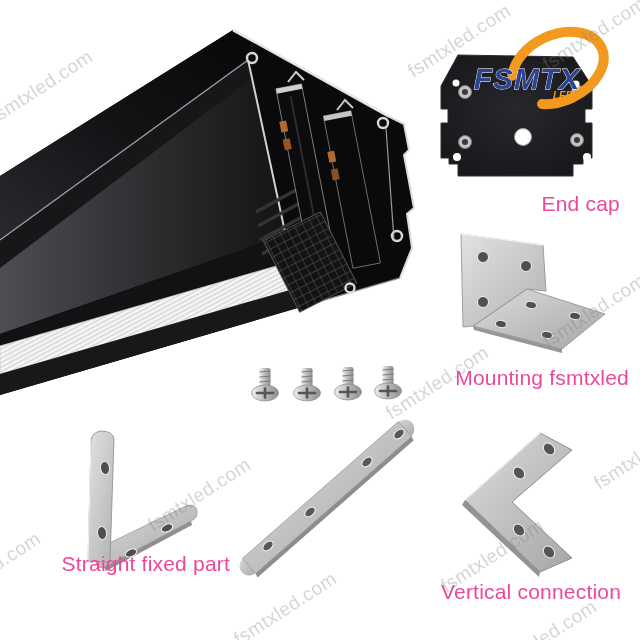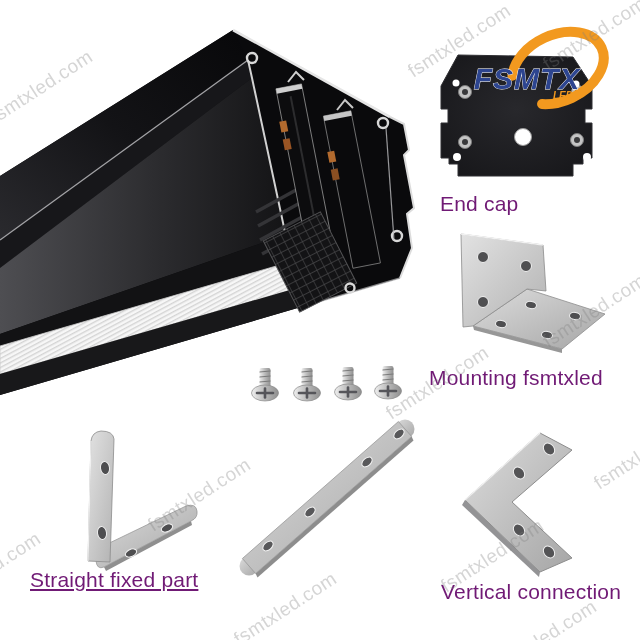--- a/index.html
+++ b/index.html
@@ -1,20 +1,20 @@
 <!DOCTYPE html>
 <html><head>
 <meta charset="utf-8">
 <style>
   html,body{margin:0;padding:0;background:#ffffff;}
   body{width:640px;height:640px;position:relative;overflow:hidden;
        font-family:"Liberation Sans","DejaVu Sans",sans-serif;}
   .stage{position:absolute;inset:0;width:640px;height:640px;}
   svg.art{position:absolute;left:0;top:0;}
-  .label{position:absolute;text-align:left;color:#701a75;font-size:21px;
+  .label{position:absolute;text-align:right;color:#ec4899;font-size:21px;
          letter-spacing:.2px;white-space:nowrap;}
   .wm-layer{position:absolute;inset:0;pointer-events:none;z-index:5;}
   .wm{position:absolute;white-space:nowrap;font-size:19px;letter-spacing:.5px;
       color:rgba(128,128,128,.33);transform:rotate(-33deg);
       transform-origin:left center;}
 </style>
 </head>
 <body>
 
 <div class="stage">
@@ -260,21 +260,21 @@
       <ellipse cx="549" cy="449" rx="5" ry="6.5" transform="rotate(-40 549 449)" fill="#545456" stroke="#f0f0f0" stroke-width="1"></ellipse>
       <ellipse cx="519" cy="473" rx="5" ry="6.5" transform="rotate(-40 519 473)" fill="#545456" stroke="#f0f0f0" stroke-width="1"></ellipse>
       <ellipse cx="519" cy="530" rx="5" ry="6.5" transform="rotate(-40 519 530)" fill="#545456" stroke="#f0f0f0" stroke-width="1"></ellipse>
       <ellipse cx="549" cy="552" rx="5" ry="6.5" transform="rotate(-40 549 552)" fill="#545456" stroke="#f0f0f0" stroke-width="1"></ellipse>
     </g>
   </g>
 </svg>
 
   <div class="label" style="left:440px;top:192px;width:180px;">End cap</div>
   <div class="label" style="left:429px;top:366px;width:200px;">Mounting fsmtxled</div>
-  <div class="label" style="left:30px;top:568px;width:200px;text-decoration:underline;">Straight fixed part</div>
+  <div class="label" style="left:30px;top:552px;width:200px;">Straight fixed part</div>
   <div class="label" style="left:441px;top:580px;width:167px;">Vertical connection</div>
 
   <div class="wm-layer">
       <div class="wm" style="color: rgba(128, 128, 128, 0.33); left: -8px; top: 108px;">fsmtxled.com</div>
       <div class="wm" style="color: rgba(128, 128, 128, 0.33); left: 410px; top: 62px;">fsmtxled.com</div>
       <div class="wm" style="color: rgba(128, 128, 128, 0.33); left: 545px; top: 55px;">fsmtxled.com</div>
       <div class="wm" style="color: rgba(128, 128, 128, 0.33); left: 545px; top: 332px;">fsmtxled.com</div>
       <div class="wm" style="color: rgba(128, 128, 128, 0.33); left: 388px; top: 404px;">fsmtxled.com</div>
       <div class="wm" style="color: rgba(128, 128, 128, 0.33); left: -60px; top: 590px;">fsmtxled.com</div>
       <div class="wm" style="color: rgba(128, 128, 128, 0.33); left: 236px; top: 630px;">fsmtxled.com</div>

